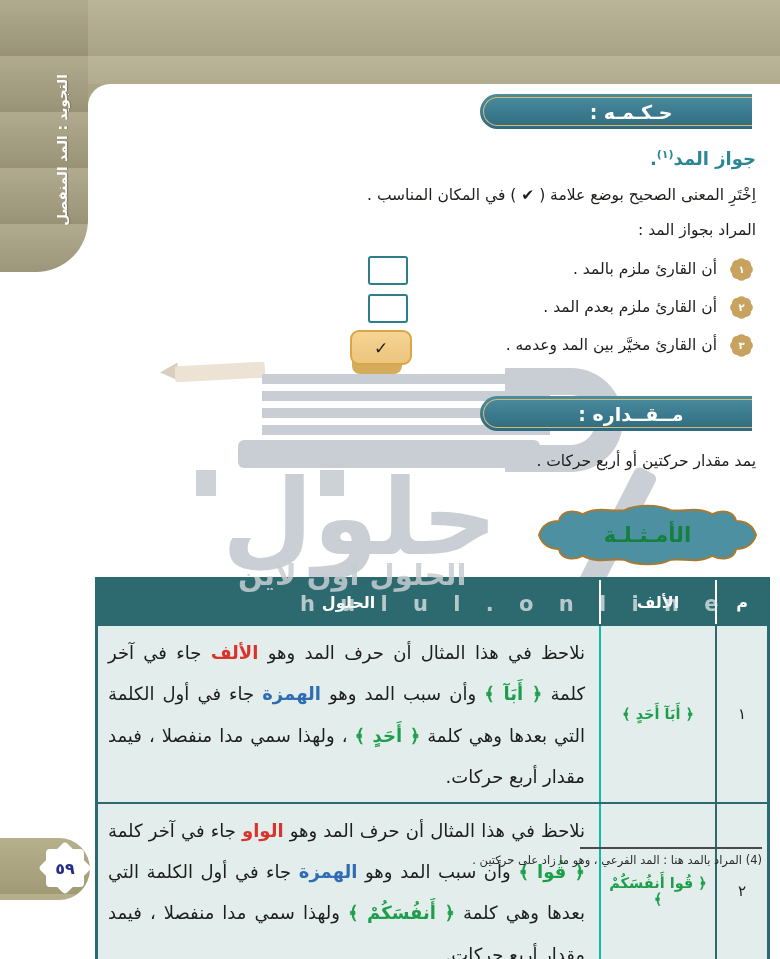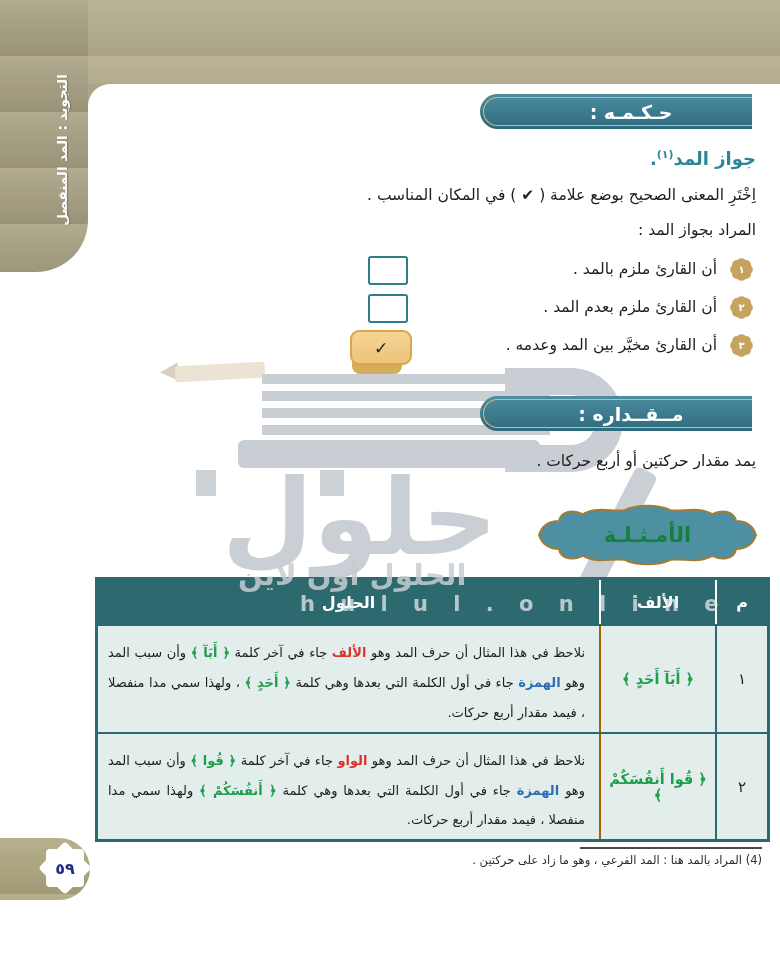--- a/index.html
+++ b/index.html
@@ -94,23 +94,23 @@
     border:3px solid #2d6a70; background:#e3eeec; }
   .t-head { display:flex; height:44px; background:#2d6a70; color:#fff; font-weight:bold; font-size:16px; }
   .t-head .th { display:flex; align-items:center; justify-content:center; }
   .th-num { width:52px; border-left:2px solid #fff; }
   .th-example { width:116px; border-left:2px solid #fff; }
   .th-expl { flex:1; }
   .t-row { display:flex; border-top:2.5px solid #2d6a70; background:#e3eeec; }
   .row-1 { min-height:101px; } .row-2 { min-height:107px; }
   .td { display:flex; align-items:center; justify-content:center; }
   .td-num { width:52px; border-left:2px solid #2d6a70; font-size:15px; color:#1d1d1b; }
-  .td-example { width:116px; border-left:2px solid #a16207; color:#1d9e4b; font-weight:bold; font-size:14.5px;
+  .td-example { width:116px; border-left:2px solid #14b8a6; color:#1d9e4b; font-weight:bold; font-size:14.5px;
     text-align:center; padding:2px; }
-  .td-expl { flex:1; display:block; padding:12px 14px 4px 10px; font-size:13px; line-height:2.3;
+  .td-expl { flex:1; display:block; padding:6px 14px 4px 10px; font-size:18px; line-height:2.3;
     color:#1d1d1b; text-align:justify; }
   .seg-red { color:#d8342c; font-weight:bold; }
   .seg-blue { color:#2f6cb3; font-weight:bold; }
   .seg-green { color:#1d9e4b; font-weight:bold; }
 
   
   .fn-line { position:absolute; left:580px; top:847px; width:182px; height:2px; background:#4a4a4a; z-index:6; }
   .footnote { position:absolute; right:18px; top:853px; direction:rtl; font-size:11.5px; color:#2b2b2b; z-index:6; }
 
   

